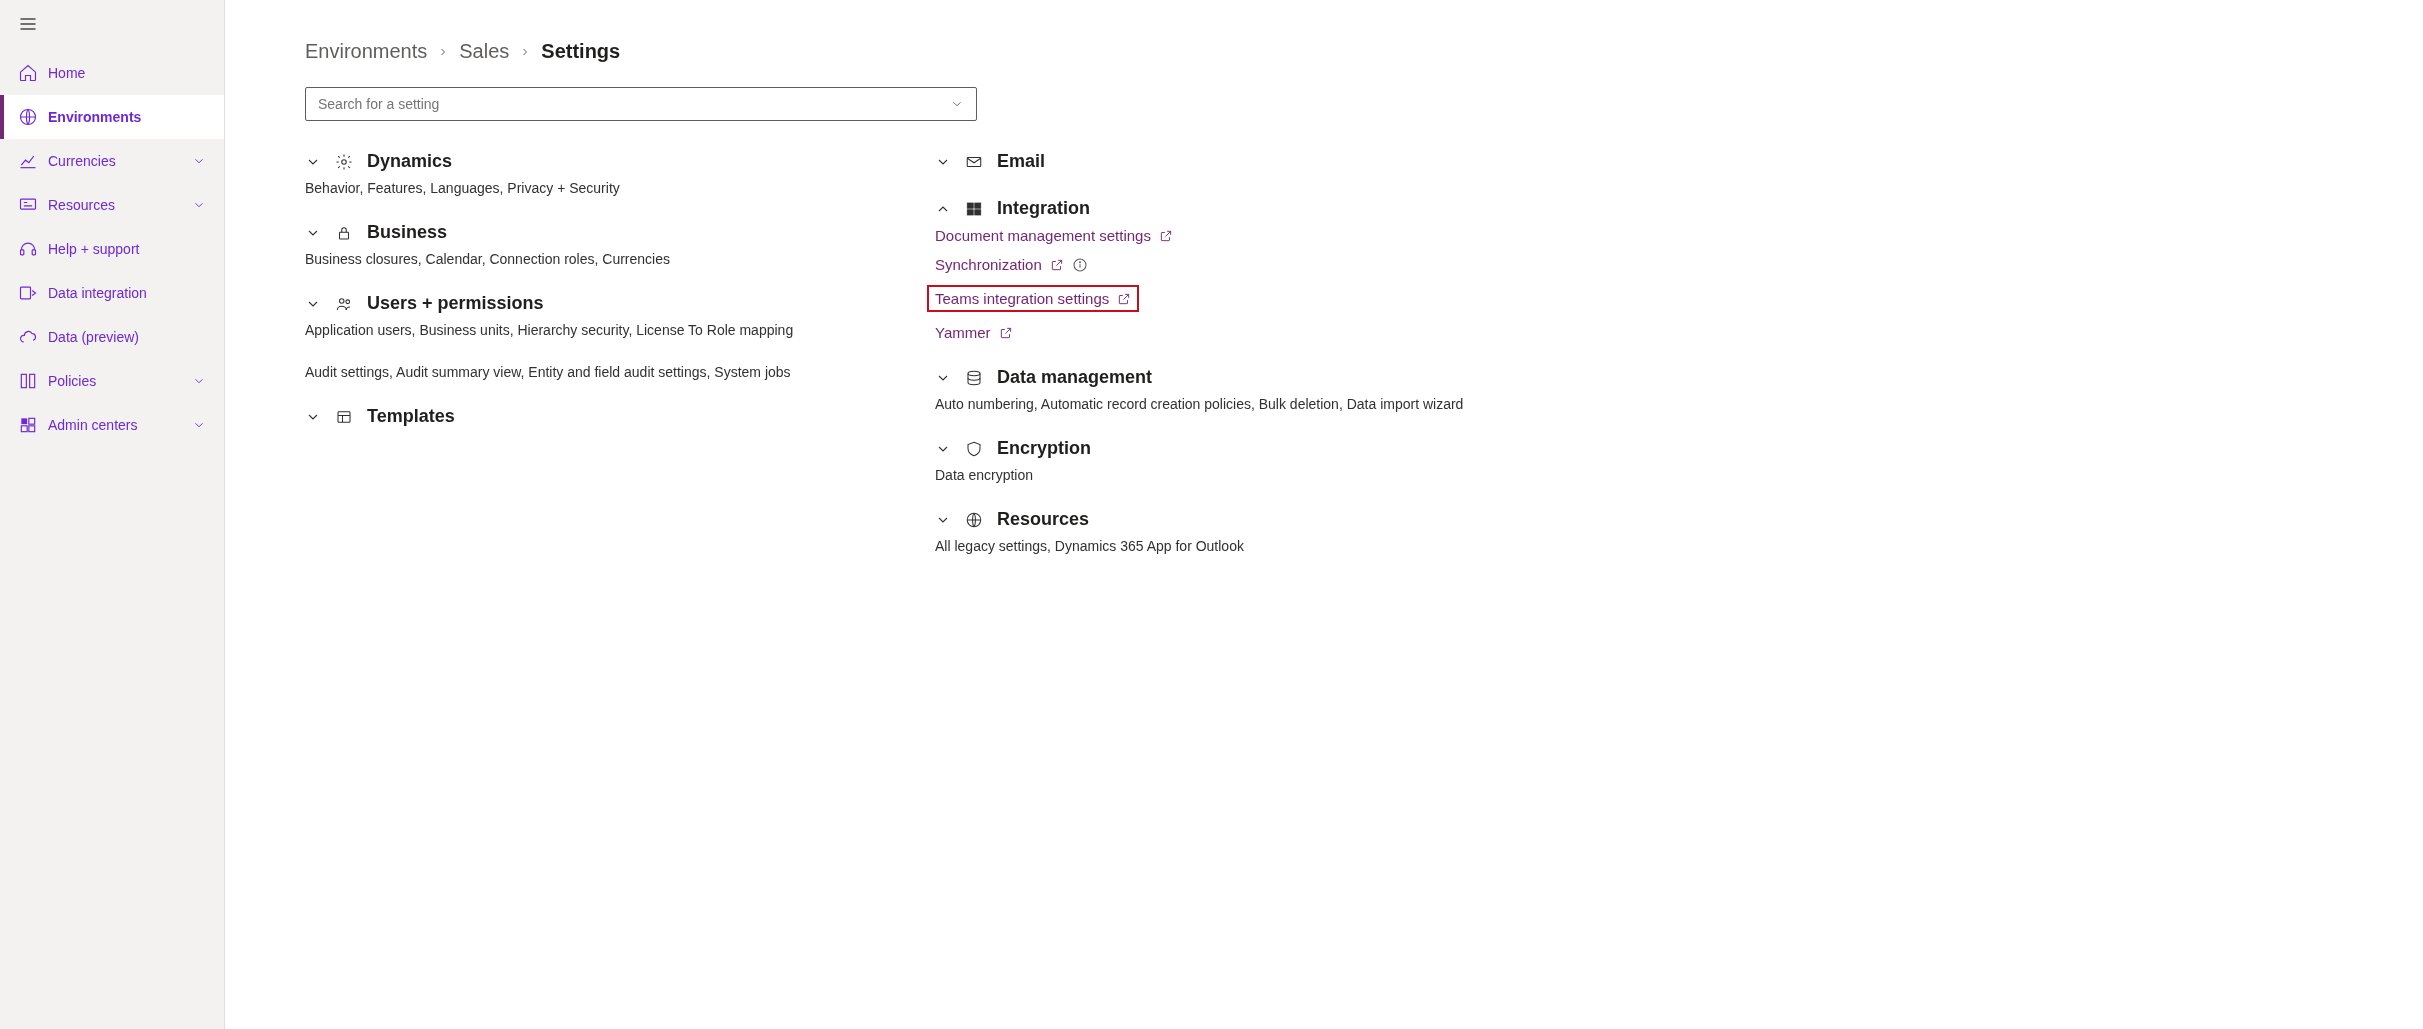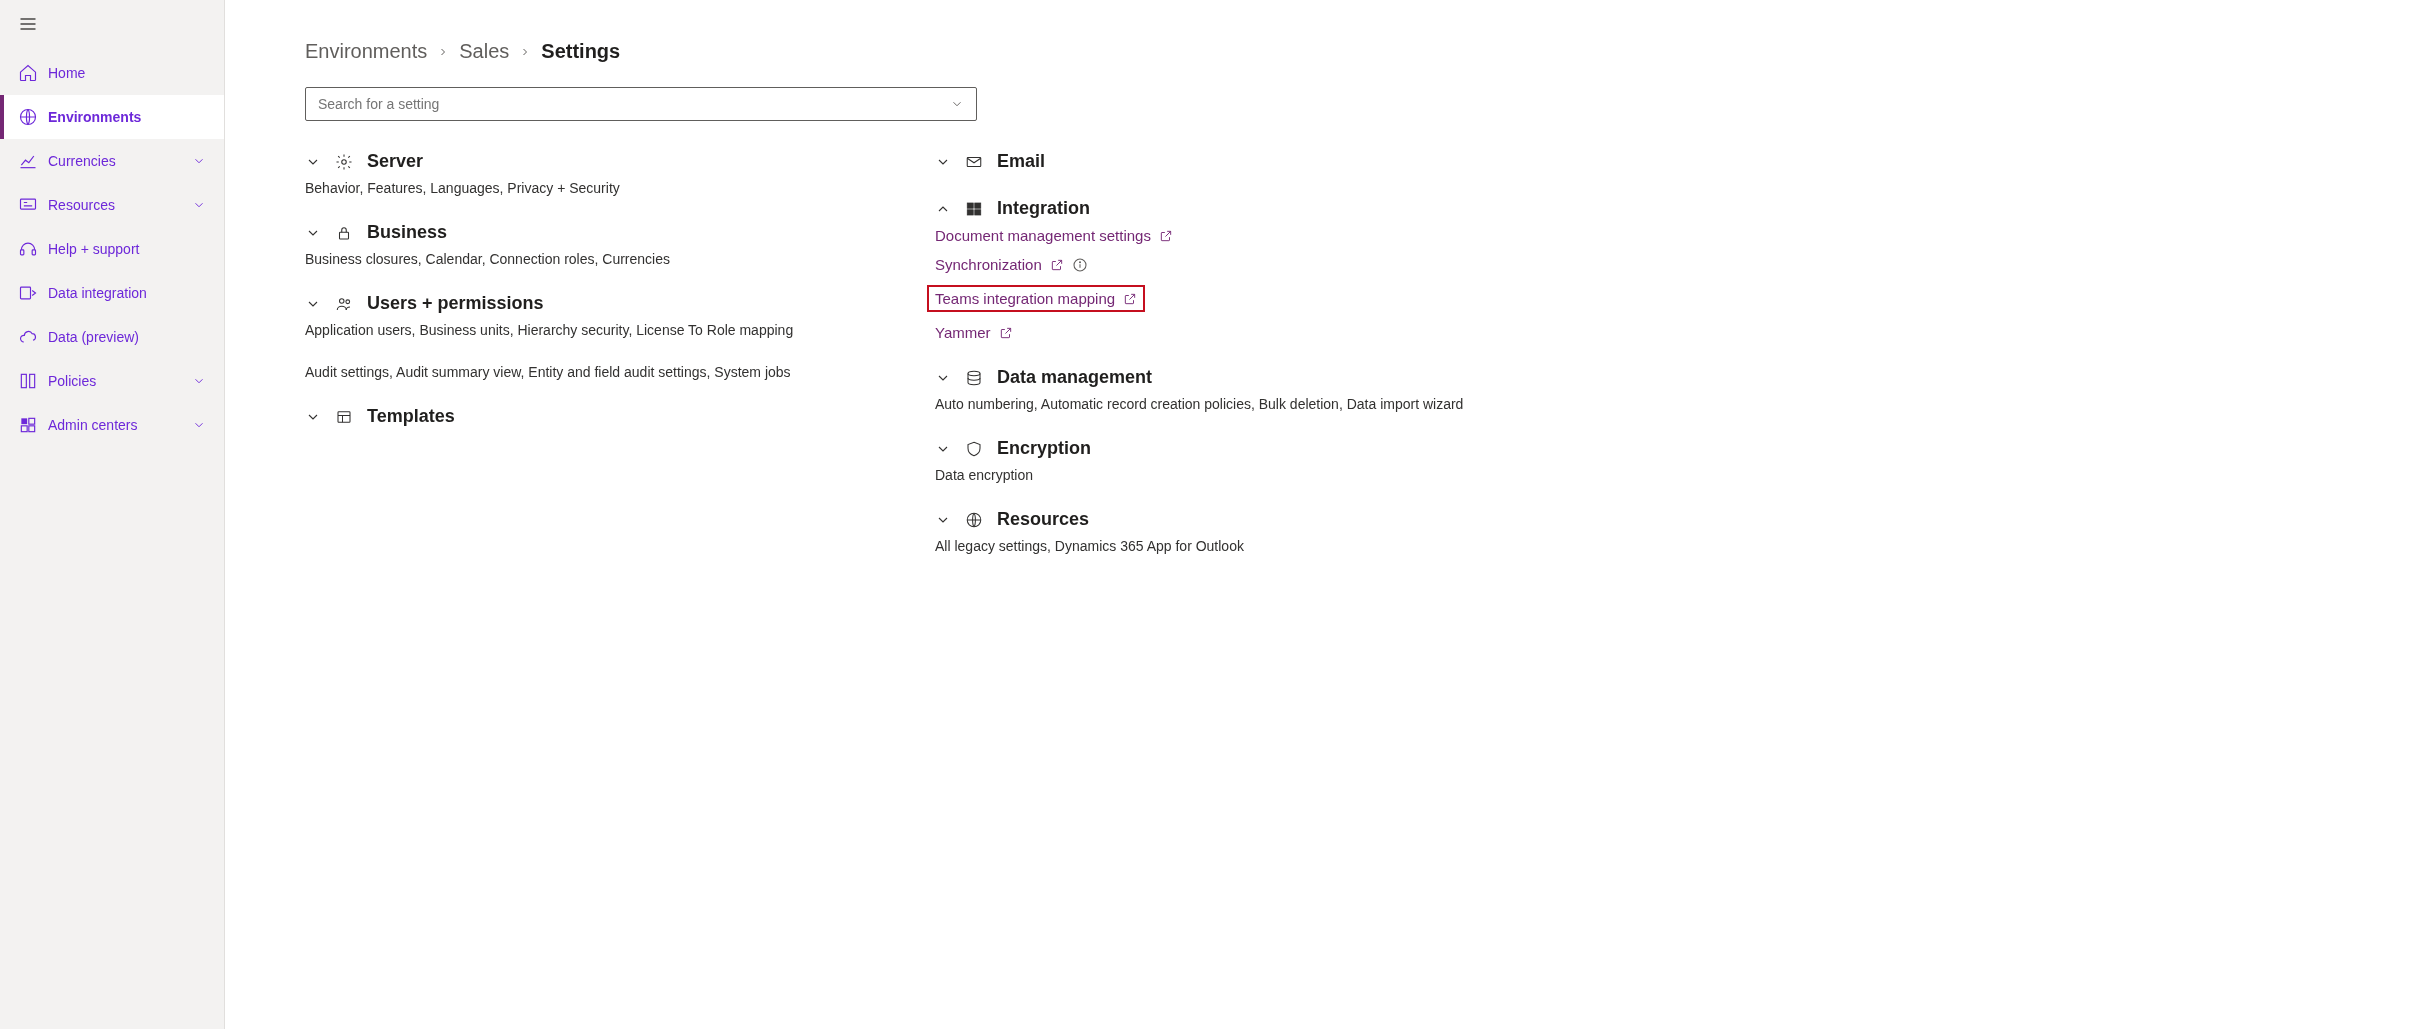--- a/index.html
+++ b/index.html
@@ -291,21 +291,21 @@
         <div class="group-header">
           <svg class="chev" viewBox="0 0 24 24" fill="none" stroke-width="1.6">
               <polyline points="6 9 12 15 18 9"></polyline>
             </svg>
           <span class="g-icon">
             <svg viewBox="0 0 24 24" fill="none" stroke-width="1.4">
                 <circle cx="12" cy="12" r="3"></circle>
                 <path d="M12 2v3M12 19v3M4.2 4.2l2.1 2.1M17.7 17.7l2.1 2.1M2 12h3M19 12h3M4.2 19.8l2.1-2.1M17.7 6.3l2.1-2.1"></path>
               </svg>
           </span>
-          <span class="g-title">Server</span>
+          <span class="g-title">Dynamics</span>
         </div>
         <div class="group-sub">Behavior, Features, Languages, Privacy + Security</div>
       </div>
 
       <div class="group">
         <div class="group-header">
           <svg class="chev" viewBox="0 0 24 24" fill="none" stroke-width="1.6">
               <polyline points="6 9 12 15 18 9"></polyline>
             </svg>
           <span class="g-icon">
@@ -408,21 +408,21 @@
                 <path d="M18 14v5a1 1 0 0 1-1 1H5a1 1 0 0 1-1-1V7a1 1 0 0 1 1-1h5"></path>
               </svg>
             <svg class="info" viewBox="0 0 24 24" fill="none" stroke-width="1.6">
                 <circle cx="12" cy="12" r="9"></circle>
                 <line x1="12" y1="11" x2="12" y2="16"></line>
                 <circle cx="12" cy="8" r="0.7" fill="currentColor"></circle>
               </svg>
           </span>
           <span class="highlight-box">
             <span class="link">
-              <span>Teams integration mapping</span>
+              <span>Teams integration settings</span>
               <svg class="ext" viewBox="0 0 24 24" fill="none" stroke-width="1.6">
                   <path d="M14 4h6v6"></path>
                   <path d="M20 4l-9 9"></path>
                   <path d="M18 14v5a1 1 0 0 1-1 1H5a1 1 0 0 1-1-1V7a1 1 0 0 1 1-1h5"></path>
                 </svg>
             </span>
           </span>
           <span class="link">
             <span>Yammer</span>
             <svg class="ext" viewBox="0 0 24 24" fill="none" stroke-width="1.6">

